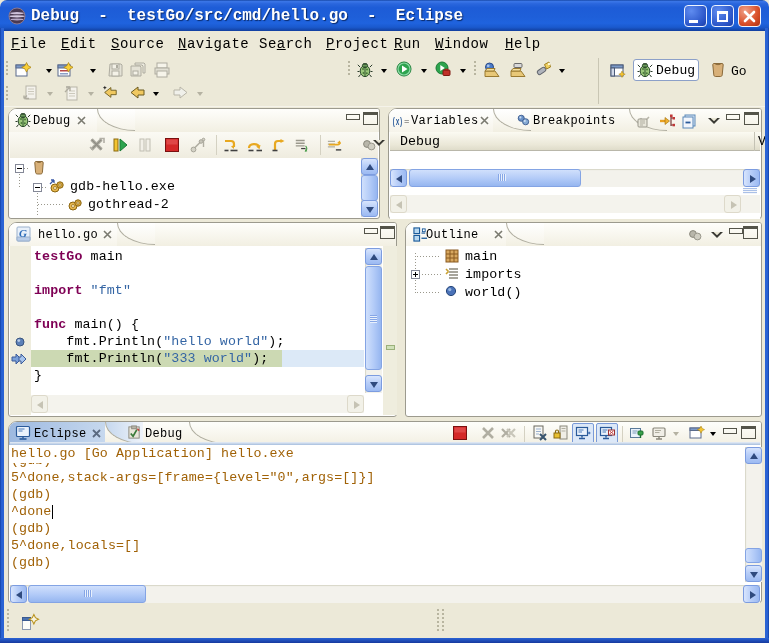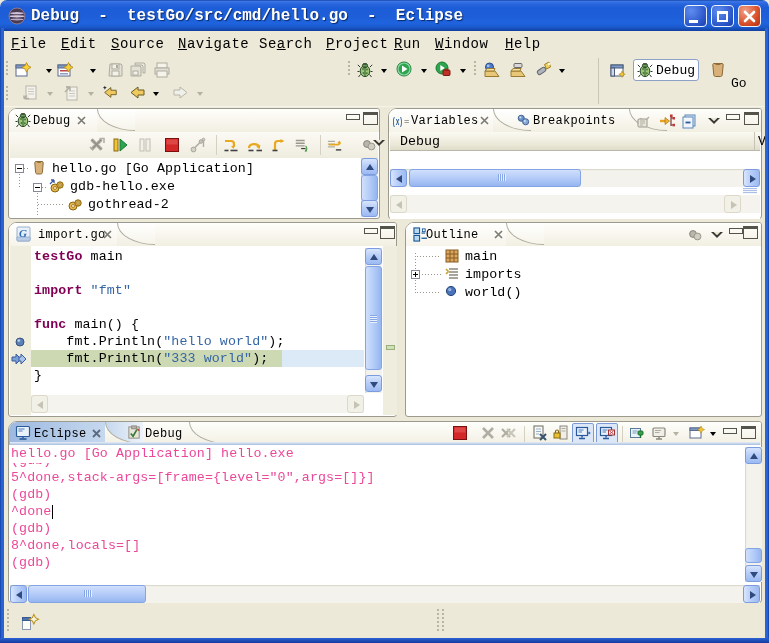--- a/index.html
+++ b/index.html
@@ -59,21 +59,21 @@
 .doth{position:absolute;height:1px;background-image:repeating-linear-gradient(90deg,#9a988c 0 1px,transparent 1px 3px)}
 .trow{position:absolute;font:13.3px "Liberation Mono",monospace;letter-spacing:.1px;color:#000;white-space:pre}
 .expbox{position:absolute;width:9px;height:9px;background:#fff;border:1px solid #848897}
 .expbox i{position:absolute;left:1px;top:3px;width:5px;height:1px;background:#000}
 .expbox.plus b{position:absolute;left:3px;top:1px;width:1px;height:5px;background:#000}
 
 .code{position:absolute;font:13.3px "Liberation Mono",monospace;letter-spacing:.1px;white-space:pre;color:#000}
 .kw{color:#7f0055;font-weight:bold}
 .str{color:#3465a4}
 
-.ctext{position:absolute;font:13.3px "Liberation Mono",monospace;letter-spacing:.1px;white-space:pre;color:#ec4899}
+.ctext{position:absolute;font:13.3px "Liberation Mono",monospace;letter-spacing:.1px;white-space:pre;color:#a16207}
 
 .colhdr{position:absolute;background:linear-gradient(180deg,#fbfaf2,#ebe8d8 70%,#dfdcca);border-bottom:1px solid #b9b7aa;font:13.3px "Liberation Mono",monospace;color:#000}
 </style></head>
 <body>
 <div id="win">
 
   <div id="title">
     <svg class="abs" style="left:8px;top:7px" width="18" height="18" viewBox="0 0 18 18">
       <circle cx="9" cy="9" r="8" fill="#4a3a52"></circle>
       <circle cx="9" cy="9" r="8" fill="none" stroke="#8a7a96" stroke-width="1"></circle>
@@ -207,21 +207,21 @@
           <circle cx="6.5" cy="11" r="1" fill="#4a7a3a"></circle>
           <circle cx="9.8" cy="11.2" r="1" fill="#4a7a3a"></circle>
           <path d="M6.5 1.5 l1 1.5 M9.5 1.5 l-1 1.5" stroke="#2a3a2a" stroke-width=".8"></path>
         </svg>
         <span style="left:22px">Debug</span>
       </div>
     <svg class="icon" style="left:706px;top:6px" viewBox="0 0 16 16">
         <path d="M4 1.5 h8 c.8 0 1.3 .6 1.2 1.4 l-1 10 c-.1 .9 -.8 1.6 -1.7 1.6 h-5 c-.9 0 -1.6 -.7 -1.7 -1.6 l-1 -10 c-.1 -.8 .4 -1.4 1.2 -1.4z" fill="#d8b078" stroke="#8a6a3a"></path>
         <path d="M5 1.5 c0 1.5 6 1.5 6 0" fill="none" stroke="#8a6a3a"></path>
       </svg>
-    <span style="position:absolute;left:727px;top:20px;font:13px 'Liberation Mono',monospace">Go</span>
+    <span style="position:absolute;left:727px;top:8px;font:13px 'Liberation Mono',monospace">Go</span>
 
     <svg class="icon" style="left:18px;top:29px" viewBox="0 0 16 16">
         <rect x="4" y="1" width="10" height="13" fill="#f4f2ec" stroke="#b8b5a8"></rect>
         <path d="M6 4 h6 M6 6.5 h6 M6 9 h6" stroke="#ccc9bc" stroke-width="1"></path>
         <path d="M7 13.5 l-5 0 m0 0 l3 -3 m-3 3 l3 0 m-3 0 l0 -3" stroke="#b0ada0" stroke-width="1.4" fill="none"></path>
       </svg>
     <div class="ddb gray" style="left:43px;top:36px"></div>
     <svg class="icon" style="left:59px;top:29px" viewBox="0 0 16 16">
         <rect x="4" y="2" width="10" height="13" fill="#f4f2ec" stroke="#b8b5a8"></rect>
         <path d="M6 6 h6 M6 8.5 h6 M6 11 h6" stroke="#ccc9bc" stroke-width="1"></path>
@@ -335,21 +335,20 @@
       <div class="doth" style="left:29px;top:29px;width:8px"></div>
       <div class="doth" style="left:28px;top:46px;width:26px"></div>
 
       <div class="expbox" style="left:5px;top:6px">
           <i></i>
         </div>
       <svg class="icon" style="left:21px;top:2px" viewBox="0 0 16 16">
           <path d="M5 1.5 h6 c.8 0 1.3 .6 1.2 1.4 l-.8 9.5 c-.1 .9 -.8 1.6 -1.7 1.6 h-3.4 c-.9 0 -1.6 -.7 -1.7 -1.6 l-.8 -9.5 c-.1 -.8 .4 -1.4 1.2 -1.4z" fill="#d8b078" stroke="#8a6a3a"></path>
           <path d="M5.5 1.5 c0 1.3 5 1.3 5 0" fill="none" stroke="#8a6a3a"></path>
         </svg>
-      <div class="trow" style="left:42px;top:3px">hello.go [Go Application]</div>
       <div class="expbox" style="left:23px;top:25px">
           <i></i>
         </div>
       <svg class="icon" style="left:39px;top:20px" viewBox="0 0 16 16">
           <circle cx="6" cy="10" r="4" fill="#e8b850" stroke="#8a6510"></circle>
           <circle cx="6" cy="10" r="1.5" fill="#fff2d0" stroke="#8a6510" stroke-width=".7"></circle>
           <circle cx="11" cy="7" r="3.2" fill="#d8a840" stroke="#8a6510"></circle>
           <circle cx="11" cy="7" r="1.2" fill="#fff2d0" stroke="#8a6510" stroke-width=".7"></circle>
           <path d="M1 6 l4 -4 m0 0 h-3 m3 0 v3" stroke="#3a5aa8" stroke-width="1.3" fill="none"></path>
         </svg>
@@ -454,21 +453,21 @@
 
   <div class="panel" id="pv-edit" style="left:8px;top:222px;width:389px;height:195px">
     <div class="tabstrip"></div>
     <div class="tab-act" style="left:0;width:108px"></div>
     <div class="swoosh" style="left:108px;background:linear-gradient(180deg,#fff,#f6f4ea)"></div>
     <svg class="icon" style="left:7px;top:3px;width:15px;height:16px" viewBox="0 0 15 16">
         <rect x="1" y="1" width="13" height="14" rx="1" fill="#e8f0fa" stroke="#9ab0cc"></rect>
         <path d="M1 11 h13 v3 a1 1 0 0 1 -1 1 h-11 a1 1 0 0 1 -1 -1z" fill="#b8cce8" stroke="#9ab0cc"></path>
         <text x="3" y="11" font-family="Liberation Serif" font-size="11" font-weight="bold" font-style="italic" fill="#2a6ab8">G</text>
       </svg>
-    <div class="tabtxt" style="left:29px">import.go</div>
+    <div class="tabtxt" style="left:29px">hello.go</div>
     <div class="xclose" style="left:94px">
         <svg width="9" height="9" viewBox="0 0 9 9">
           <path d="M1 1 L8 8 M8 1 L1 8" stroke="#7a7a70" stroke-width="1.6"></path>
         </svg>
       </div>
     <div class="vmin" style="right:18px;top:5px"></div>
     <div class="vmax" style="right:1px;top:3px"></div>
 
     <div style="position:absolute;left:1px;top:23px;width:21px;bottom:1px;background:#efedde"></div>
     <div style="position:absolute;left:22px;top:23px;width:333px;bottom:1px;background:#fff"></div>
@@ -654,21 +653,21 @@
     <div style="position:absolute;left:1px;top:20px;right:1px;height:3px;background:linear-gradient(180deg,#e8eef6,#a6bede)"></div>
     <div class="ctext" style="left:2px;top:24px">hello.go [Go Application] hello.exe</div>
     <div style="position:absolute;left:2px;top:41px;width:200px;height:7px;overflow:hidden">
         <div class="ctext" style="left:0;top:-10px">(gdb)</div>
       </div>
     <div class="ctext" style="left:2px;top:48px">5^done,stack-args=[frame={level="0",args=[]}]</div>
     <div class="ctext" style="left:2px;top:65px">(gdb)</div>
     <div class="ctext" style="left:2px;top:82px">^done</div>
     <div style="position:absolute;left:43px;top:83px;width:1px;height:14px;background:#000"></div>
     <div class="ctext" style="left:2px;top:99px">(gdb)</div>
-    <div class="ctext" style="left:2px;top:116px">8^done,locals=[]</div>
+    <div class="ctext" style="left:2px;top:116px">5^done,locals=[]</div>
     <div class="ctext" style="left:2px;top:133px">(gdb)</div>
 
     <div class="sb-tr" style="left:736px;top:25px;width:17px;height:135px"></div>
     <div class="sbtn" style="left:736px;top:25px">
         <div class="arr up" style="left:4px;top:5px"></div>
       </div>
     <div class="sb-th-v" style="left:736px;top:126px;height:15px"></div>
     <div class="sbtn" style="left:736px;top:143px">
         <div class="arr dn" style="left:4px;top:6px"></div>
       </div>

